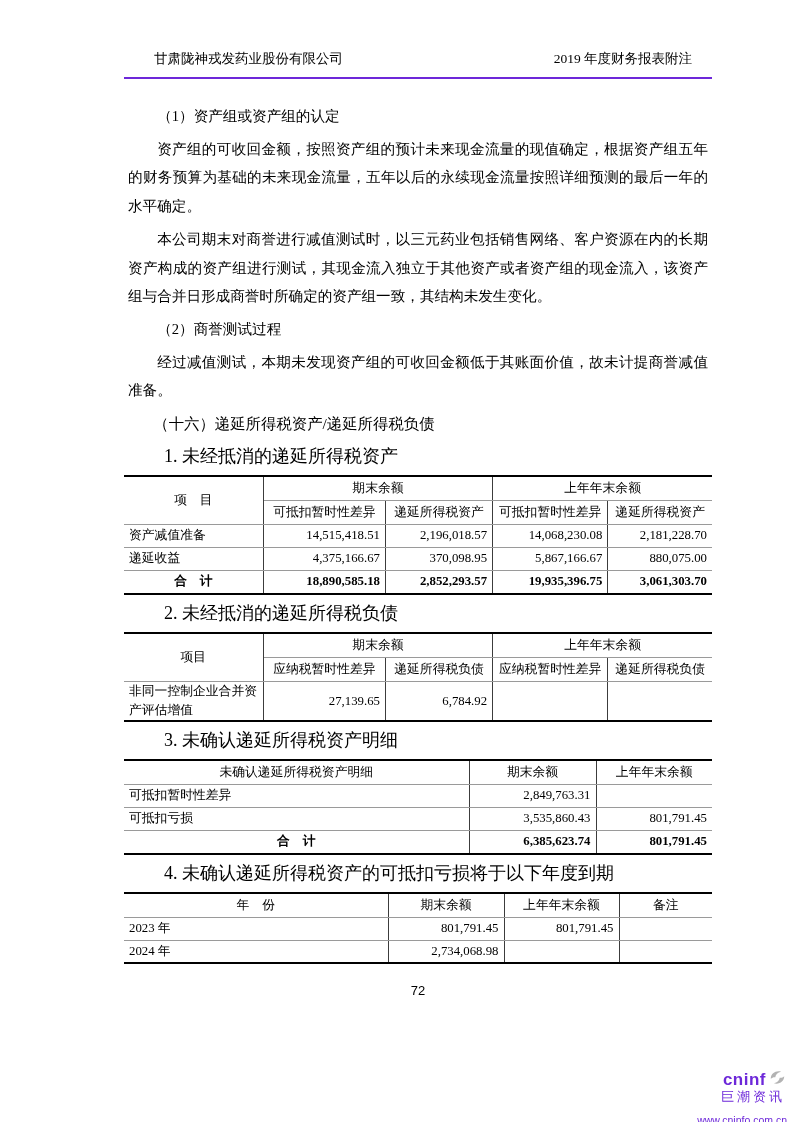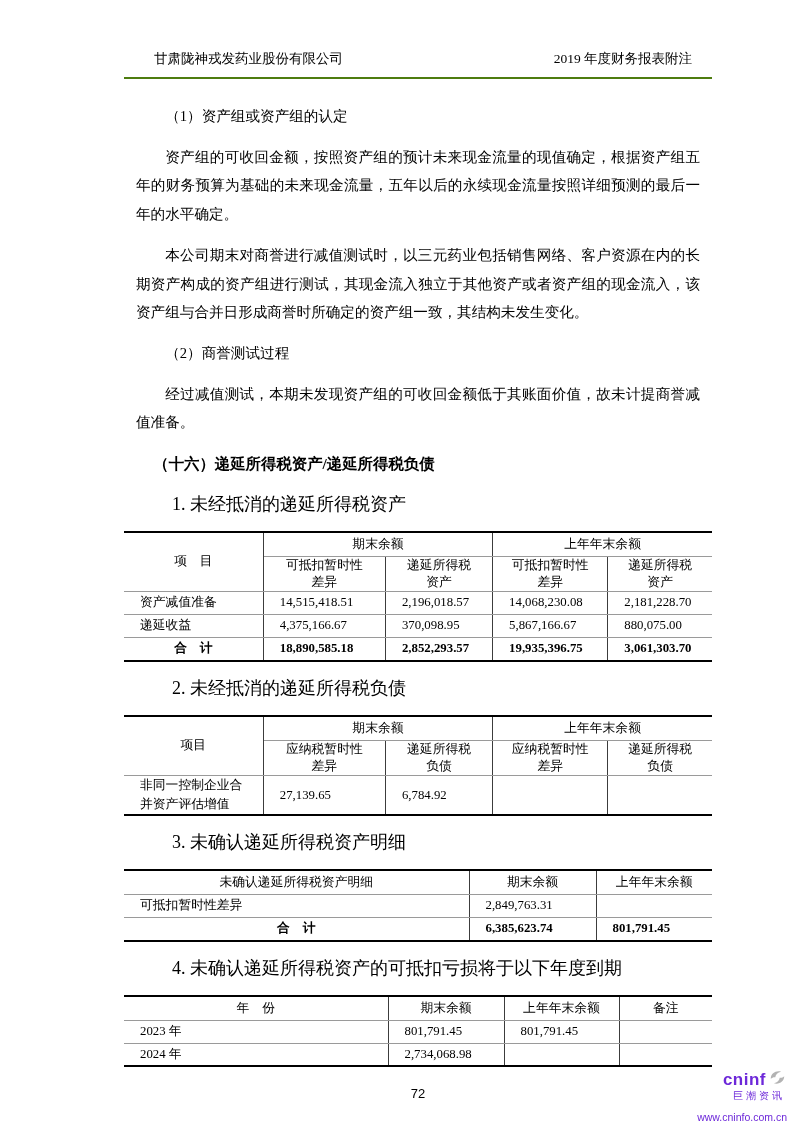--- a/index.html
+++ b/index.html
@@ -8,68 +8,68 @@
     position:relative; width:793px; height:1122px; margin:0 auto;
     background:#ffffff; overflow:hidden;
     font-family:"Liberation Serif","DejaVu Serif",serif; color:#000;
   }
   .content { position:absolute; left:124px; top:0; width:588px; }
 
   
   .doc-header {
     display:flex; justify-content:space-between; align-items:flex-end;
     margin-top:50px; padding:0 20px 9px 30px;
-    border-bottom:2px solid #4d7c0f;
+    border-bottom:2px solid #6d28d9;
     font-size:13.5px;
   }
 
   
   .bodytext { margin-top:23px; }
   .para, .hnum, .sub {
-    margin:12px; font-size:14.6px; line-height:28.7px;
+    margin:4px; font-size:14.6px; line-height:28.7px;
     text-align:justify; text-justify:inter-ideograph;
   }
   .para { text-indent:2em; }
   .hnum { text-indent:2em; text-align:left; }
-  .h16  { margin:0; font-size:15.4px; font-weight:bold; line-height:29px; text-indent:1.9em; }
+  .h16  { margin:0; font-size:15.4px; font-weight:normal; line-height:29px; text-indent:1.9em; }
   .sub  { text-indent:2em; font-size:18px; line-height:29px; text-align:left; }
 
   
   table.t {
     width:100%; border-collapse:collapse; table-layout:fixed;
     border-top:2.5px solid #000; border-bottom:2.5px solid #000;
     font-size:12.8px; margin-top:3px;
   }
   table.t td {
     border-top:1px solid #9a9a9a; border-bottom:1px solid #9a9a9a;
     border-left:1px solid #3c3c3c; border-right:1px solid #3c3c3c;
-    padding:0 16px; height:23px; overflow:hidden;
+    padding:0 5px; height:23px; overflow:hidden;
   }
   table.t tr td:first-child { border-left:none; }
   table.t tr td:last-child  { border-right:none; }
   table.t .c { text-align:center; }
-  table.t .num { }
+  table.t .num { text-align:right; }
   table.t .b { font-weight:bold; }
   table.t td.tall { height:40px; line-height:1.45; }
   table.t td.hdr { height:24px; }
 
   
   .pagenum {
     margin-top:19px; text-align:center;
     font-family:"Liberation Sans","DejaVu Sans",sans-serif; font-size:13px;
   }
   .cninfo {
     position:absolute; right:6px; top:1068px; width:120px;
     text-align:right; color:#6d28d9;
     font-family:"Liberation Sans","DejaVu Sans",sans-serif;
     line-height:1.15;
   }
   .cninfo .row1 { display:flex; justify-content:flex-end; align-items:center; gap:2px; }
   .cninfo .brand { font-weight:bold; font-size:17px; letter-spacing:0.5px; }
-  .cninfo .cn { font-size:10px; letter-spacing:3px; margin:-1px 2px 0 0; }
+  .cninfo .cn { font-size:13px; letter-spacing:3px; margin:-1px 2px 0 0; }
   .cninfo .url { font-size:10.5px; margin-top:9px; }
 </style>
 </head>
 <body>
 
 <div class="page">
   <div class="content">
 
     <div class="doc-header">
       <span>甘肃陇神戎发药业股份有限公司</span>
@@ -173,20 +173,25 @@
       <tbody>
           <tr>
         <td class="c hdr">未确认递延所得税资产明细</td>
         <td class="c hdr">期末余额</td>
         <td class="c hdr">上年年末余额</td>
       </tr>
       <tr>
         <td>可抵扣暂时性差异</td>
         <td class="num">2,849,763.31</td>
         <td class="num"></td>
+      </tr>
+      <tr>
+        <td>可抵扣亏损</td>
+        <td class="num">3,535,860.43</td>
+        <td class="num">801,791.45</td>
       </tr>
       <tr>
         <td class="c b hdr">合　计</td>
         <td class="num b">6,385,623.74</td>
         <td class="num b">801,791.45</td>
       </tr>
     </tbody>
       </table>
 
     <p class="sub">4. 未确认递延所得税资产的可抵扣亏损将于以下年度到期</p>

